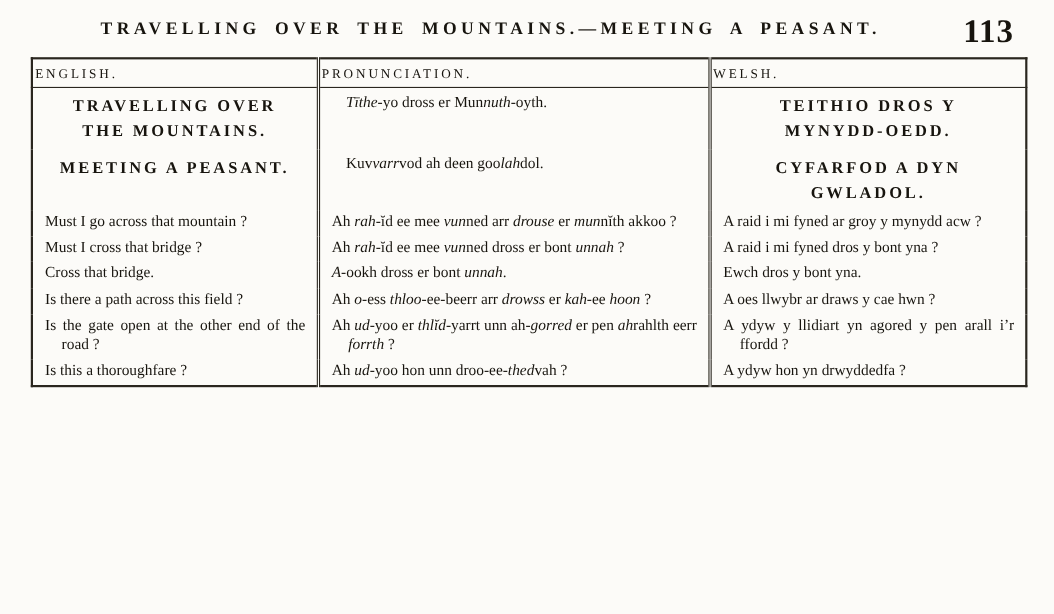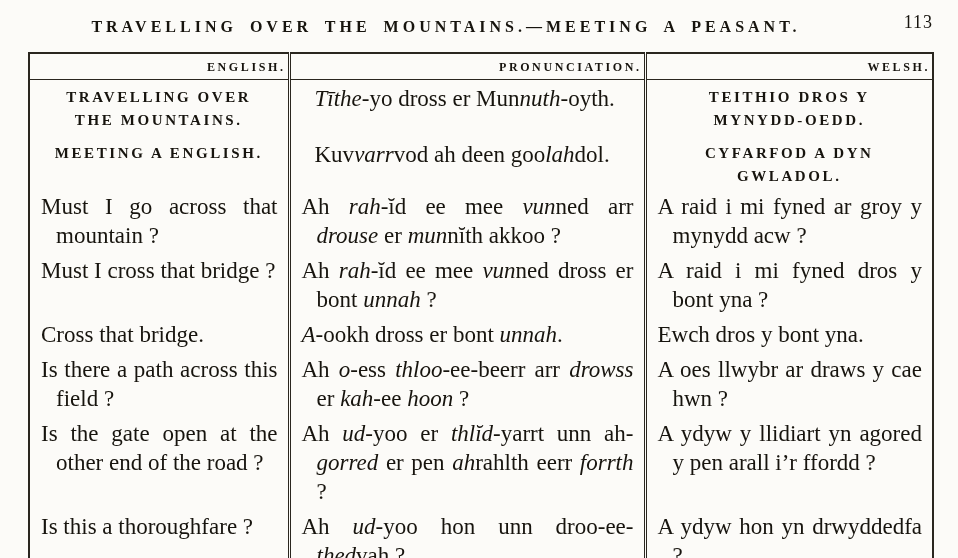--- a/index.html
+++ b/index.html
@@ -14,42 +14,42 @@
 
   
   .page-header { position: relative; height: 42px; margin-top: 2px; }
   .header-title {
     position: absolute; left: 0; right: 70px; top: 8px;
     text-align: center; white-space: nowrap;
     font-size: 16px; font-weight: 700;
     letter-spacing: 4px; word-spacing: 5px;
   }
   .page-number {
-    position: absolute; right: 9px; top: 2px;
-    font-size: 18px; font-weight: 400; letter-spacing: 1px;
+    position: absolute; right: 20px; top: 2px;
+    font-size: 30px; font-weight: 700; letter-spacing: 1px;
   }
 
   
   .phrase-table {
     border-collapse: collapse; table-layout: fixed;
     width: 904px; margin-left: 8px;
     border: 2px solid var(--rule, #2a261f);
   }
   col.c-english { width: 260px; }
   col.c-pron    { width: 356px; }
   col.c-welsh   { width: 288px; }
 
   th {
-    font-size: 12px; font-weight: 700; letter-spacing: 2.6px;
-    text-align: right; padding: 6px 2px 4px;
+    font-size: 12px; font-weight: 400; letter-spacing: 2.6px;
+    text-align: left; padding: 6px 2px 4px;
     border-bottom: 1px solid var(--rule, #2a261f);
   }
   .dbl { border-left: 3px double var(--rule, #2a261f); }
 
-  td { vertical-align: top; font-size: 23px; line-height: 1.26; }
+  td { vertical-align: top; font-size: 14px; line-height: 1.26; }
 
   .smallcaps-cell {
     font-size: 15px; font-weight: 700; letter-spacing: 2.6px;
     text-align: center; line-height: 1.55;
     padding: 6px 16px 3px;
   }
   .section-pron { padding: 5px 10px 3px 24px; }
 
   .body-cell {
     text-align: justify;
@@ -83,21 +83,21 @@
     </thead>
     <tbody>
 
       <tr class="section-row">
         <td class="smallcaps-cell">TRAVELLING OVER THE MOUNTAINS.</td>
         <td class="section-pron dbl"><i>Tīthe</i>-yo dross er Mun<i>nuth</i>-oyth.</td>
         <td class="smallcaps-cell dbl">TEITHIO DROS Y MYNYDD-OEDD.</td>
       </tr>
 
       <tr class="section-row">
-        <td class="smallcaps-cell">MEETING A ENGLISH.</td>
+        <td class="smallcaps-cell">MEETING A PEASANT.</td>
         <td class="section-pron dbl">Kuv<i>varr</i>vod ah deen goo<i>lah</i>dol.</td>
         <td class="smallcaps-cell dbl">CYFARFOD A DYN GWLADOL.</td>
       </tr>
 
       <tr class="phrase-row">
         <td class="body-cell">Must I go across that mountain ?</td>
         <td class="body-cell dbl">Ah <i>rah</i>-ĭd ee mee <i>vun</i>ned arr <i>drouse</i> er <i>mun</i>nĭth akkoo ?</td>
         <td class="body-cell dbl">A raid i mi fyned ar groy y mynydd acw ?</td>
       </tr>
 

